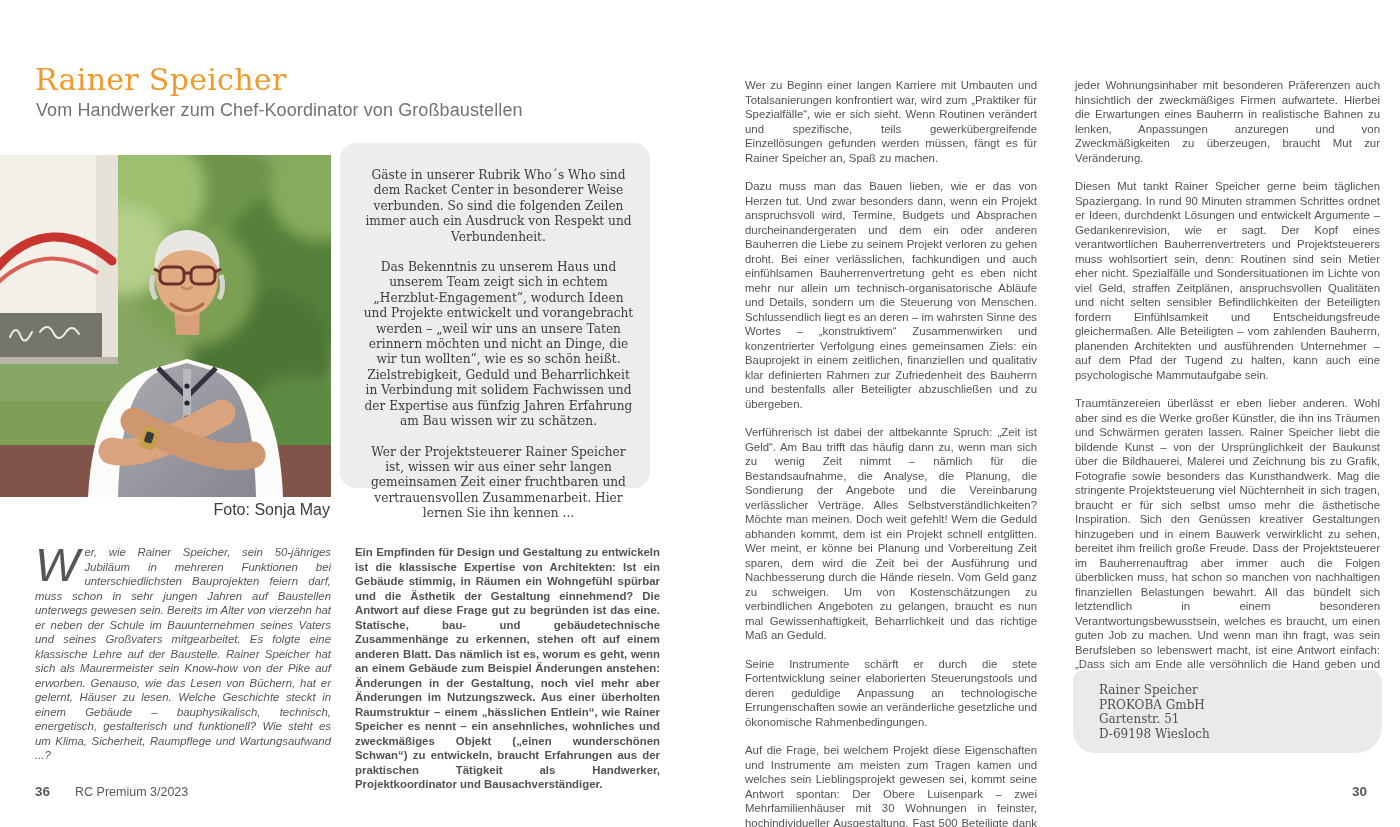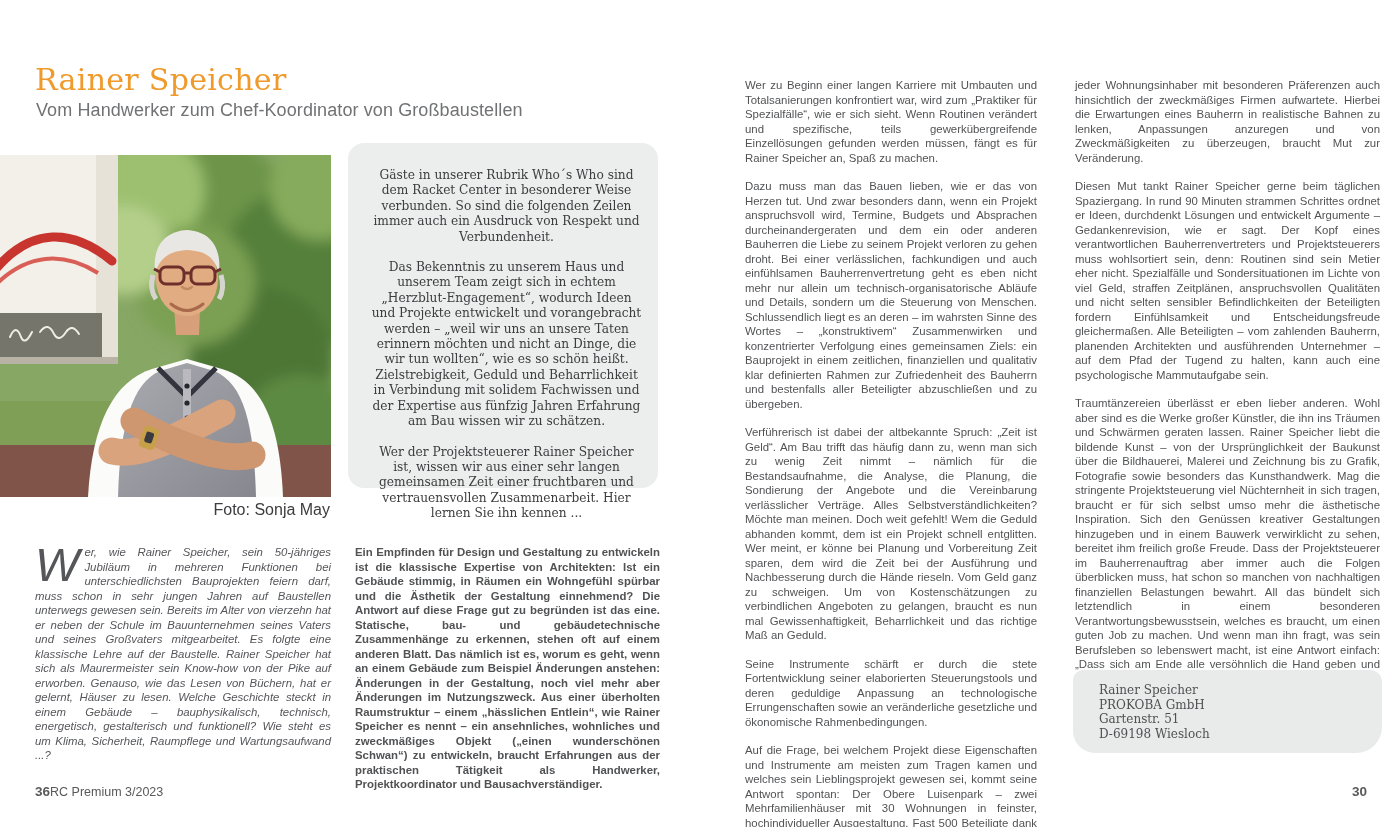--- a/index.html
+++ b/index.html
@@ -20,21 +20,21 @@
   .portrait { position:absolute; left:0; top:155px; width:331px; height:342px; }
   .photo-caption {
     position:absolute; left:0; top:501px; width:330px;
     text-align:right; font-size:16px; color:#3c3c3e;
   }
   .quote-box {
     position:absolute; left:340px; top:143px; width:310px; height:345px;
     background:#ECEDED; border-radius:16px; box-sizing:border-box;
     padding:25px 14px 0 21px;
     font-family:"DejaVu Serif", serif;
-    font-size:12.2px; line-height:15.4px; color:#3d3d3f; text-align:center;margin-left:8px;
+    font-size:12.2px; line-height:15.4px; color:#3d3d3f; text-align:center;
   }
   .quote-box p { margin:0 0 15px; }
   .col {
     position:absolute; font-size:11.4px; line-height:14.5px;
     color:#515254; text-align:justify;
   }
   .col p { margin:0 0 14px; }
   .col p:last-child { margin-bottom:0; }
   .intro-col { left:35px; top:545px; width:296px; font-style:italic; color:#55565a; }
   .left-col2 { left:355px; top:545px; width:305px;font-weight:bold; }
@@ -49,21 +49,21 @@
     background:#E9EAEA; border-radius:10px 12px 26px 22px; box-sizing:border-box;
     padding:13px 0 0 26px; display:flex;
     font-family:"DejaVu Serif", serif;
     font-size:12px; line-height:14.6px; color:#4f5052;
   }
   .contact-col-a { width:133px; }
   .contact-col-b { flex:1; }
   .footer-left {
     position:absolute; left:35px; top:784px; font-size:12.5px; color:#58595b;
   }
-  .footer-left .pagenum { font-weight:bold; font-size:13.5px; margin-right:0; }
+  .footer-left .pagenum { font-weight:bold; font-size:13.5px; margin-right:25px; }
   .footer-right {
     position:absolute; right:33px; top:784px; font-size:13.5px; font-weight:bold; color:#58595b;
   }
 </style>
 </head>
 <body>
 
 <h1 class="article-title">Rainer Speicher</h1>
 <div class="article-subtitle">Vom Handwerker zum Chef-Koordinator von Großbaustellen</div>
 

